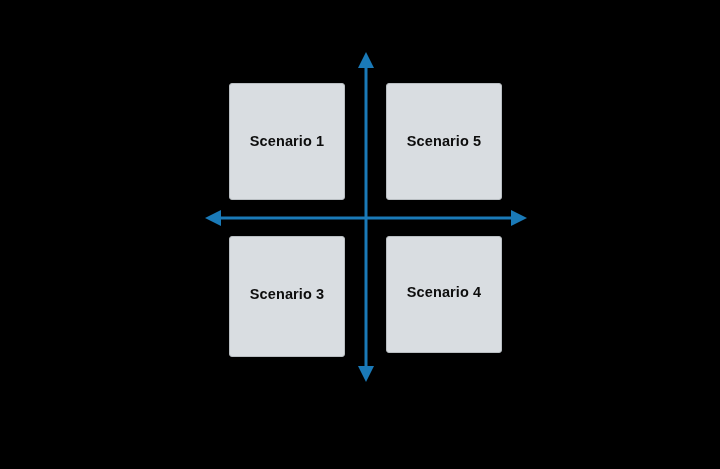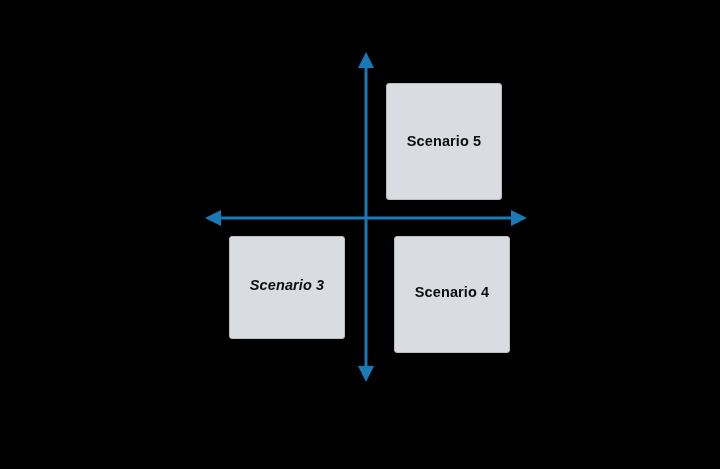--- a/index.html
+++ b/index.html
@@ -35,22 +35,22 @@
     background: #d9dde1;
     border: 1px solid #b9bec2;
     border-radius: 3px;
     box-sizing: border-box;
     display: flex;
     align-items: center;
     justify-content: center;
   }
   .scenario-box.q1 { left: 229px; top: 83px;  width: 116px; height: 117px; }
   .scenario-box.q2 { left: 386px; top: 83px;  width: 116px; height: 117px; }
-  .scenario-box.q3 { left: 229px; top: 236px; width: 116px; height: 103px; font-style: italic; }
-  .scenario-box.q4 { left: 386px; top: 236px; width: 116px; height: 117px; margin-left: 8px; }
+  .scenario-box.q3 { left: 229px; top: 236px; width: 116px; height: 121px; }
+  .scenario-box.q4 { left: 386px; top: 236px; width: 116px; height: 117px; }
 
   .scenario-label {
     color: #0d0d0d;
     font-size: 14.5px;
     font-weight: bold;
     letter-spacing: 0.1px;
     line-height: 1;
     white-space: nowrap;
     user-select: none;
   }
@@ -71,20 +71,23 @@
 
     <polygon points="205,218 221,210 221,226" fill="#1a7ab8"></polygon>
 
     <polygon points="527,218 511,210 511,226" fill="#1a7ab8"></polygon>
 
     <polygon points="366,52 358,68 374,68" fill="#1a7ab8"></polygon>
 
     <polygon points="366,382 358,366 374,366" fill="#1a7ab8"></polygon>
   </svg>
 
+  <div class="scenario-box q1">
+    <span class="scenario-label">Scenario 1</span>
+  </div>
 
   <div class="scenario-box q2">
     <span class="scenario-label">Scenario 5</span>
   </div>
 
   <div class="scenario-box q3">
     <span class="scenario-label">Scenario 3</span>
   </div>
 
   <div class="scenario-box q4">

